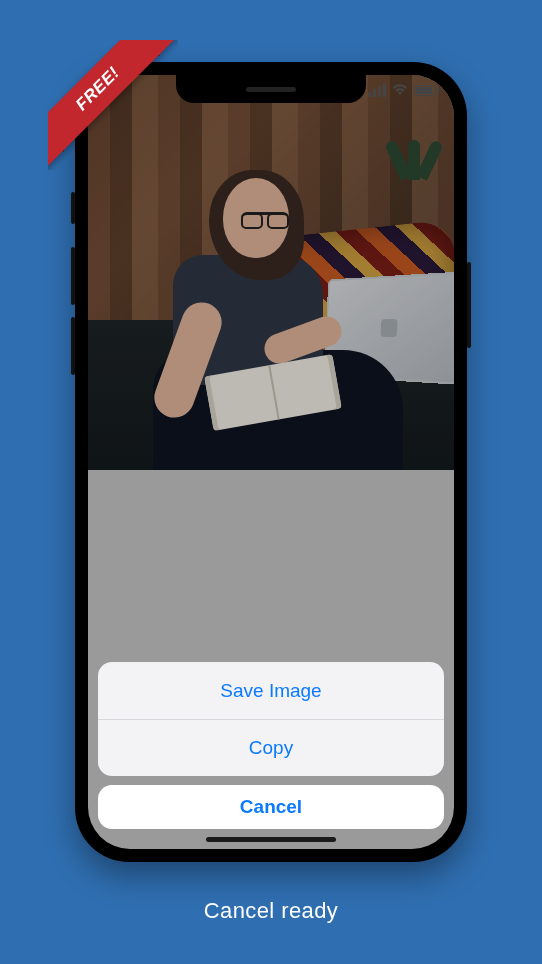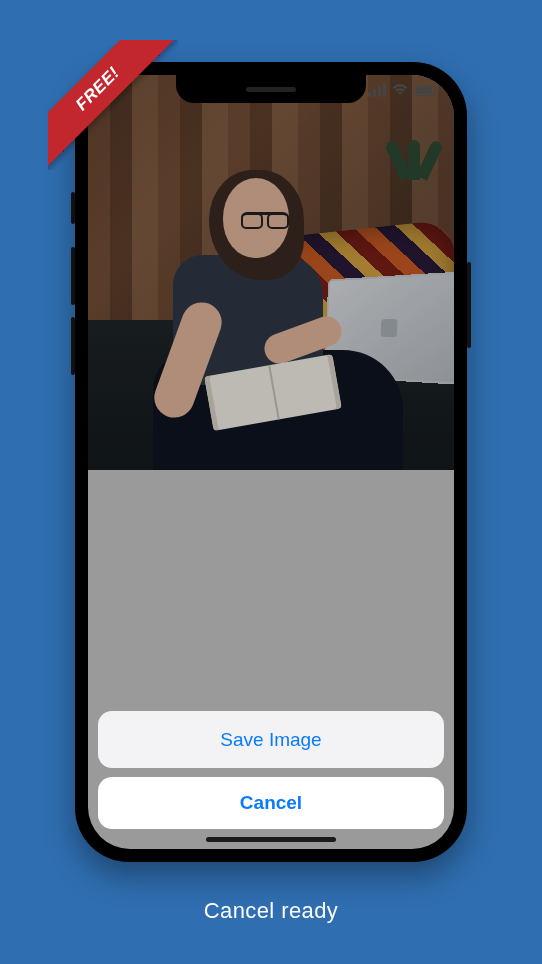--- a/index.html
+++ b/index.html
@@ -150,21 +150,21 @@
     justify-content: center;
     font-size: 19px;
     color: #0a7aff;
     border-top: 0.5px solid #d7d7db;
     cursor: pointer;
   }
   .sheet-group .sheet-item:first-child { border-top: none; }
   .sheet-cancel {
     background: #fff;
     border-radius: 14px;
-    height: 52px;
+    height: 44px;
     display: flex;
     align-items: center;
     justify-content: center;
     font-size: 19px;
     font-weight: 600;
     color: #0a7aff;
     cursor: pointer;
   }
   .home-indicator {
     position:absolute; bottom:7px; left:50%; transform:translateX(-50%);
@@ -269,20 +269,21 @@
         <div class="armL"></div>
         <div class="armR"></div>
         <div class="book"></div>
       </div>
       <div class="dim"></div>
     </div>
 
     <div class="sheet">
       <div class="sheet-group">
         <div class="sheet-item">Save Image</div>
+        <div class="sheet-item">Copy</div>
       </div>
       <div class="sheet-cancel">Cancel</div>
     </div>
 
     <div class="home-indicator"></div>
   </div>
 </div>
 
 <div class="ribbon">
   <div class="ribbon-tail1"></div>

